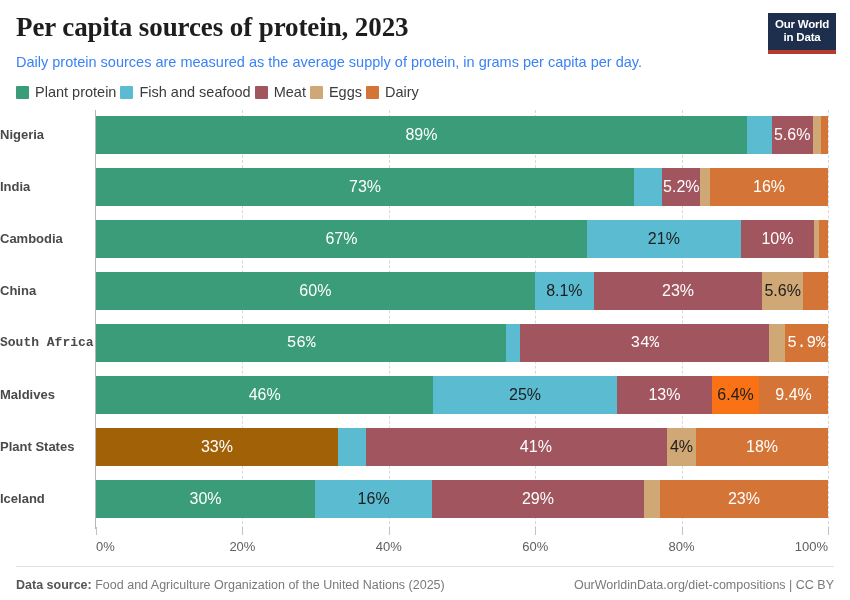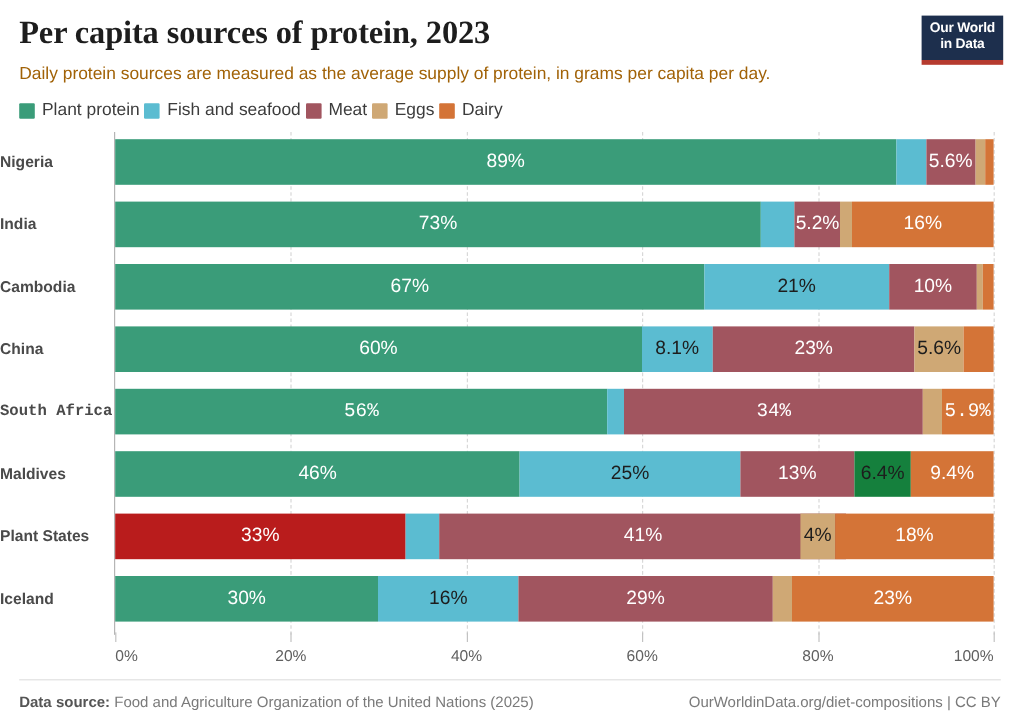--- a/index.html
+++ b/index.html
@@ -32,21 +32,21 @@
     font-family: "Liberation Serif", serif;
     font-size: 27px;
     font-weight: 700;
     color: #1d1d1d;
     letter-spacing: -0.1px;
     margin: 0;
     line-height: 1.15;
   }
   .chart-subtitle {
     font-size: 14.5px;
-    color: #a16207;
+    color: #3b82f6;
     margin-top: 10px;
     line-height: 1.3;
   }
 
   
   .owid-logo {
     position: absolute;
     right: 14px;
     top: 13px;
     width: 68px;
@@ -373,32 +373,32 @@
           <div class="bar-track">
             <div class="seg" style="left: 0px; width: 337.395px; background: rgb(58, 156, 121);">
               <span class="seg-label" style="color: rgb(255, 255, 255);">46%</span>
             </div>
             <div class="seg" style="left: 337.395px; width: 183.367px; background: rgb(91, 188, 209);">
               <span class="seg-label" style="color: rgb(29, 29, 29);">25%</span>
             </div>
             <div class="seg" style="left: 520.762px; width: 95.3507px; background: rgb(161, 85, 95);">
               <span class="seg-label" style="color: rgb(255, 255, 255);">13%</span>
             </div>
-            <div class="seg" style="left: 616.112px; width: 46.9419px; background: #15803d;">
+            <div class="seg" style="left: 616.112px; width: 46.9419px; background: #f97316;">
               <span class="seg-label" style="color: rgb(29, 29, 29);">6.4%</span>
             </div>
             <div class="seg" style="left: 663.054px; width: 68.9459px; background: rgb(212, 116, 55);">
               <span class="seg-label" style="color: rgb(255, 255, 255);">9.4%</span>
             </div>
           </div>
         </div>
         <div class="bar-row" style="top: 318px;">
           <div class="row-label">Plant States</div>
           <div class="bar-track">
-            <div class="seg" style="left: 0px; width: 241.802px; background: #b91c1c;">
+            <div class="seg" style="left: 0px; width: 241.802px; background: #a16207;">
               <span class="seg-label" style="color: rgb(255, 255, 255);">33%</span>
             </div>
             <div class="seg" style="left: 241.802px; width: 28.5766px; background: rgb(91, 188, 209);"></div>
             <div class="seg" style="left: 270.378px; width: 339px; background: rgb(161, 85, 95);">
               <span class="seg-label" style="color: rgb(255, 255, 255);">41%</span>
             </div>
             <div class="seg" style="left: 570.799px; width: 29.3093px; background: rgb(207, 168, 117);">
               <span class="seg-label" style="color: rgb(29, 29, 29);">4%</span>
             </div>
             <div class="seg" style="left: 600.108px; width: 131.892px; background: rgb(212, 116, 55);">

